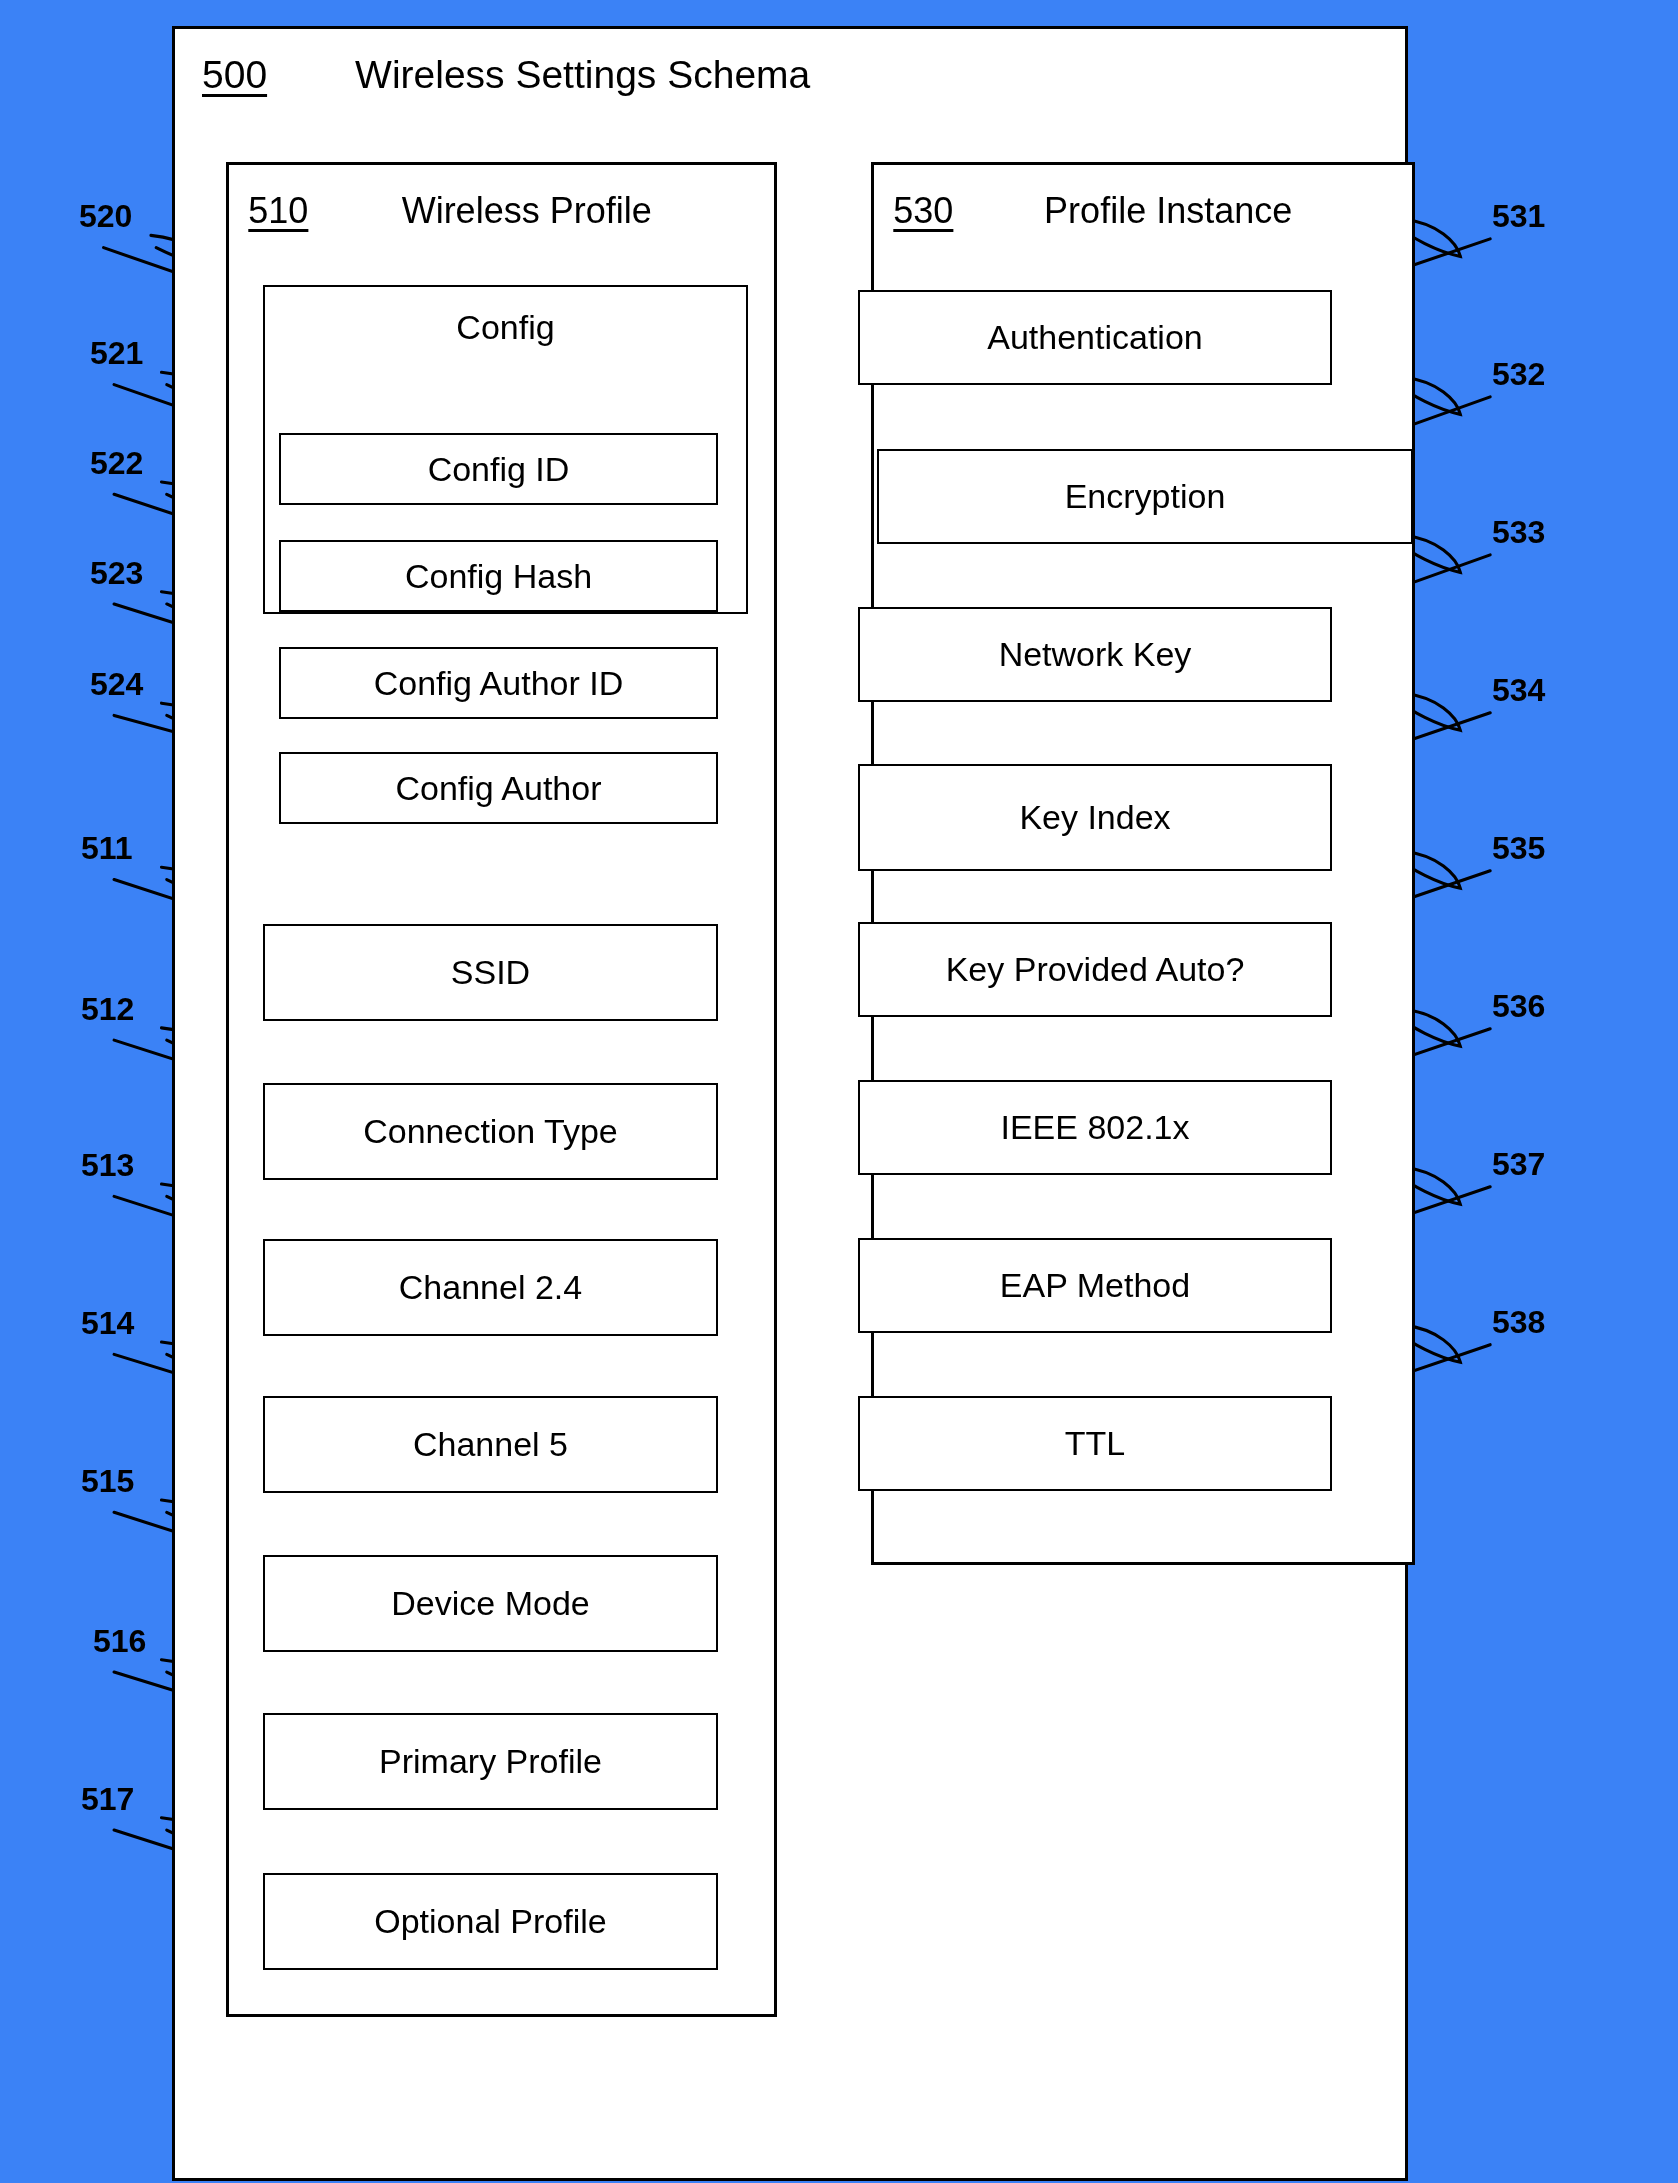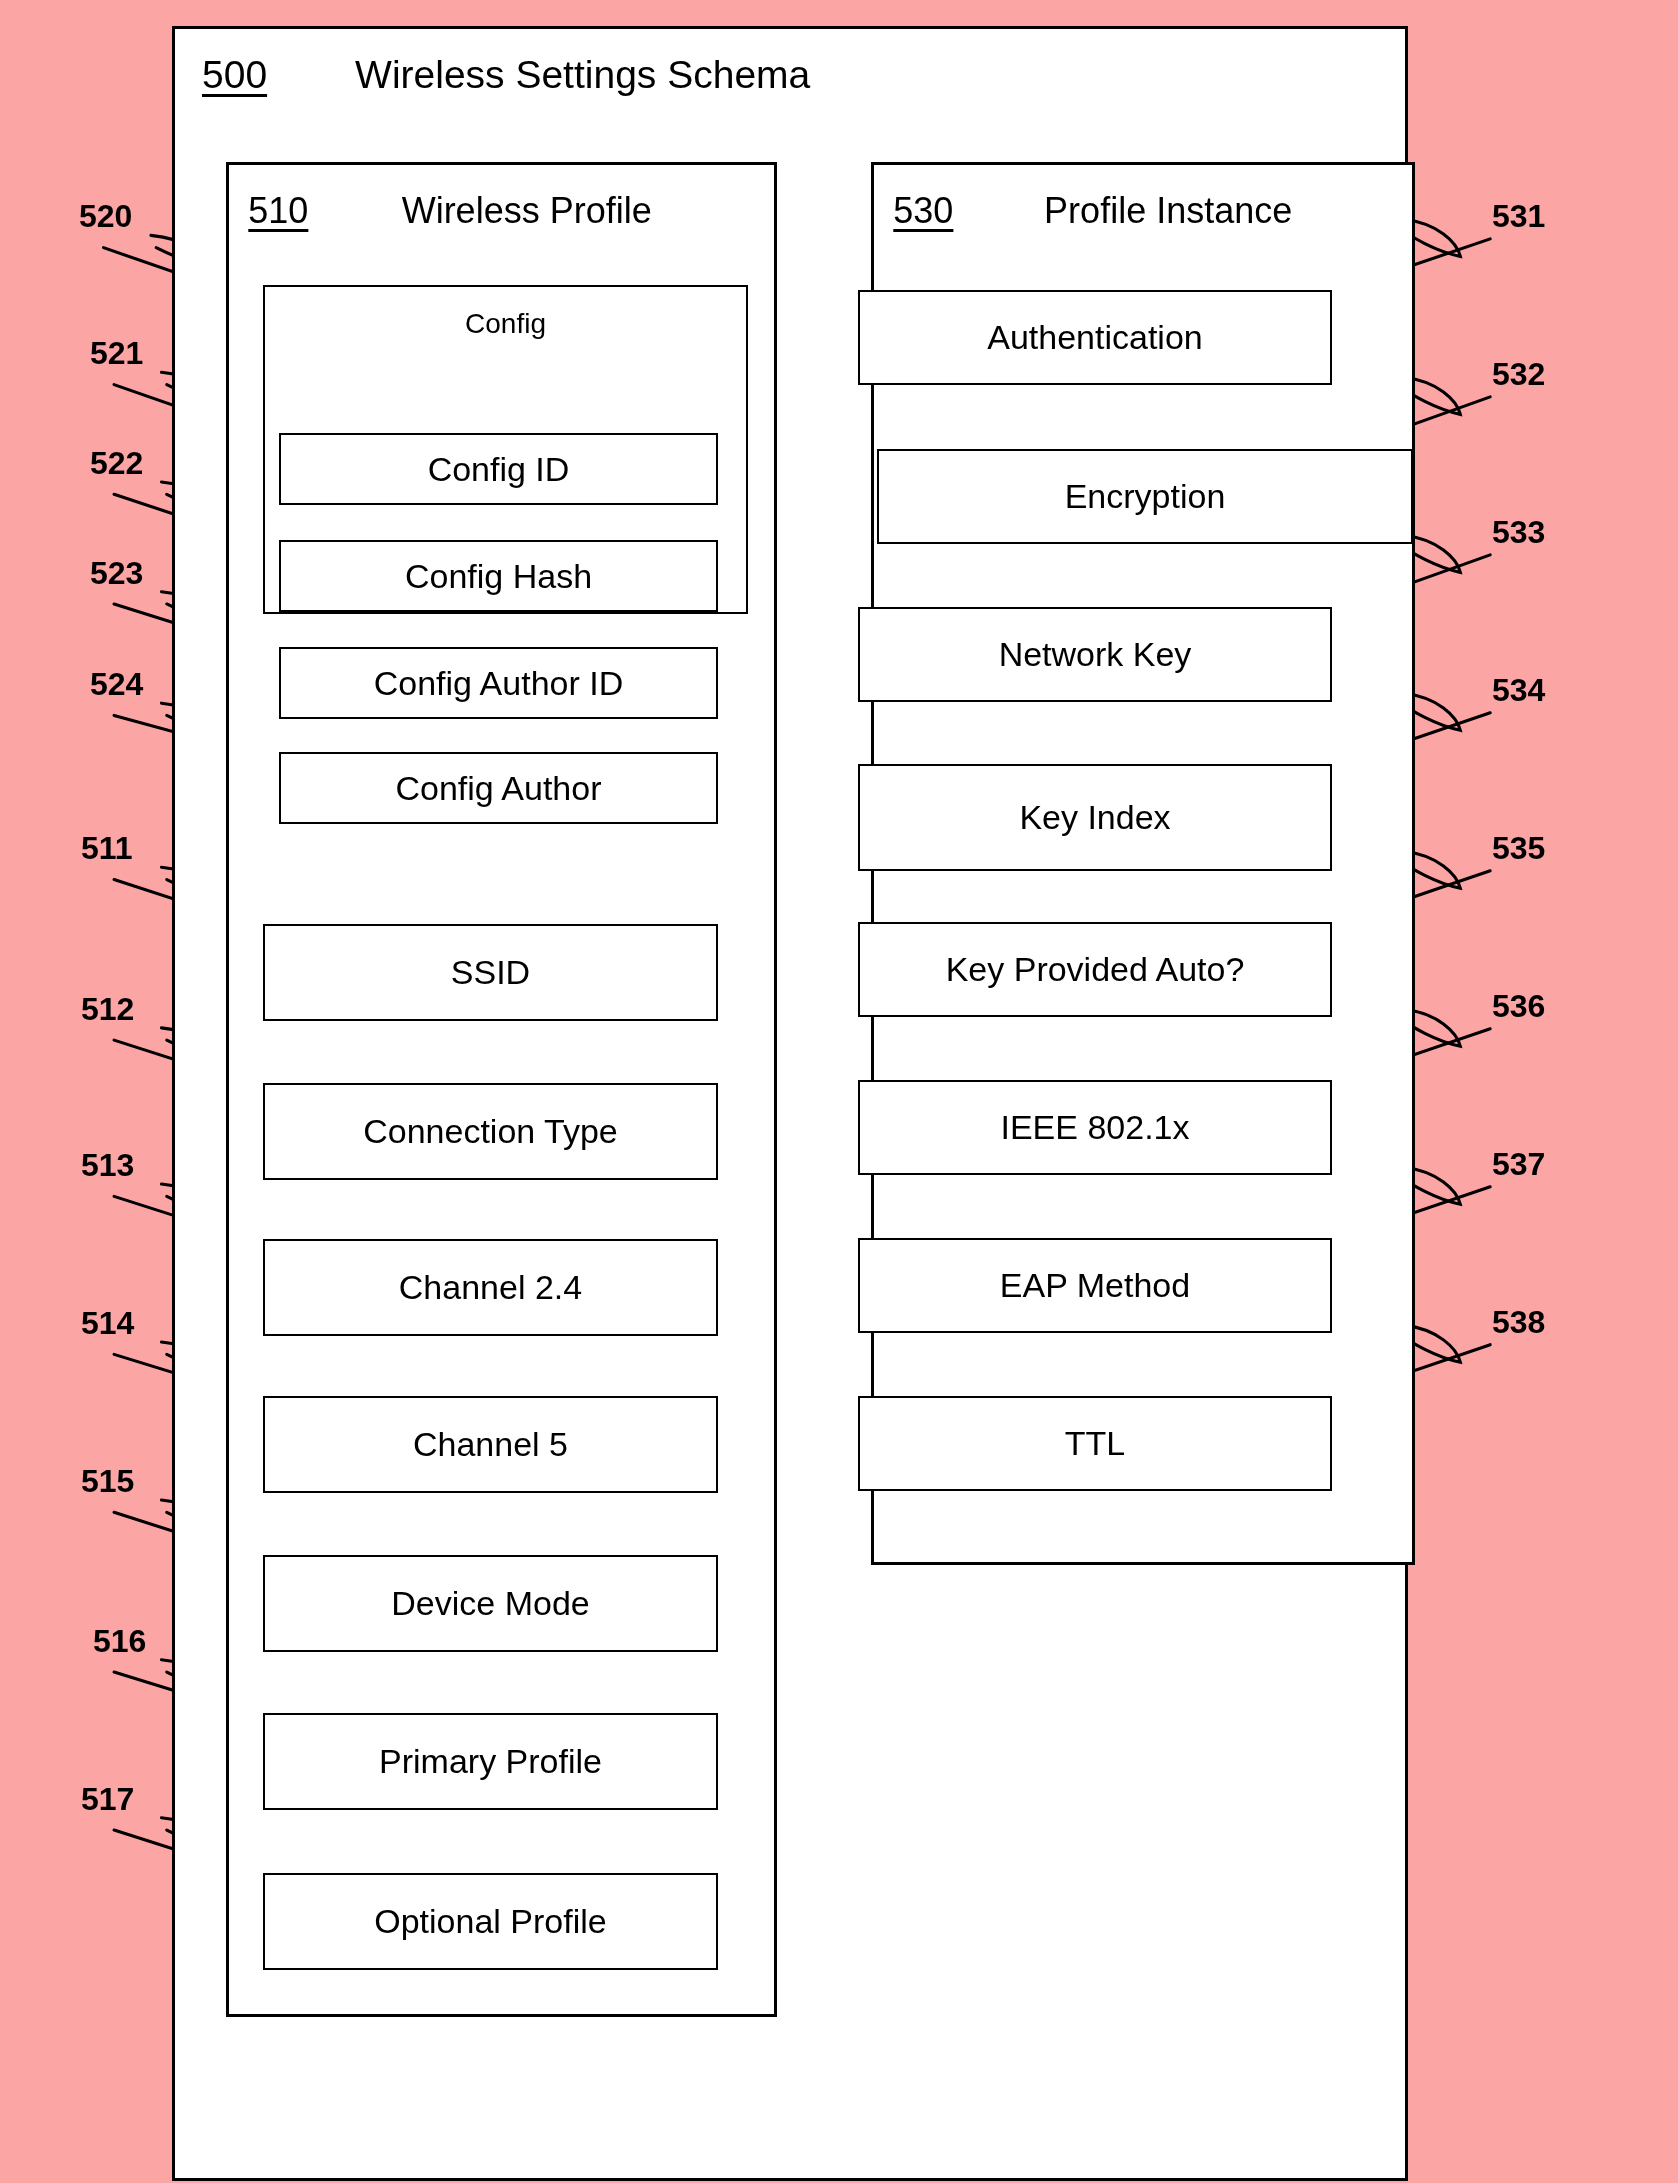--- a/index.html
+++ b/index.html
@@ -9,21 +9,21 @@
     background: #ffffff;
   }
   body {
     font-family: "Liberation Sans", "DejaVu Sans", sans-serif;
     color: #000000;
   }
   #figure {
     position: relative;
     width: 1678px;
     height: 2183px;
-    background: #fca5a5;
+    background: #3b82f6;
     overflow: hidden;
   }
 
   
   .outer-frame {
     position: absolute;
     left: 172px;
     top: 26px;
     width: 1236px;
     height: 2155px;
@@ -105,21 +105,21 @@
   
   .box.group {
     display: block;
   }
   .box.group > .group-label {
     position: absolute;
     top: 21px;
     left: 0;
     right: 0;
     text-align: center;
-    font-size: 28px;
+    font-size: 34px;
   }
 
   
   #leaders {
     position: absolute;
     left: 0;
     top: 0;
     width: 1678px;
     height: 2183px;
     pointer-events: none;

